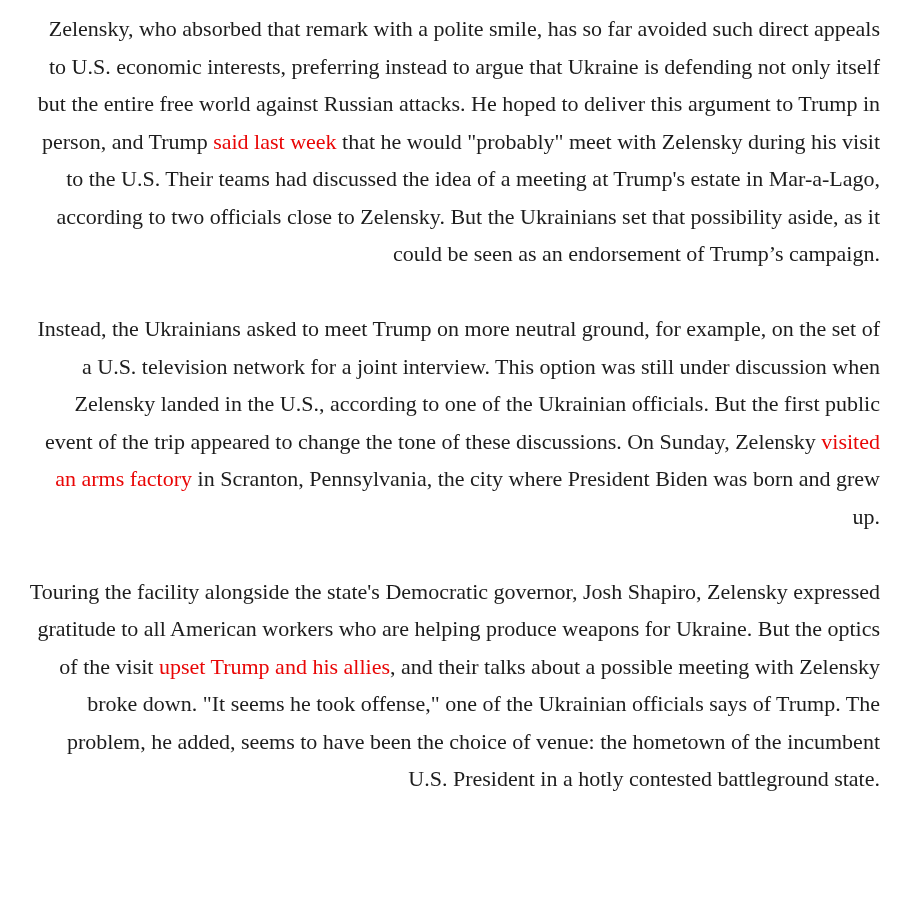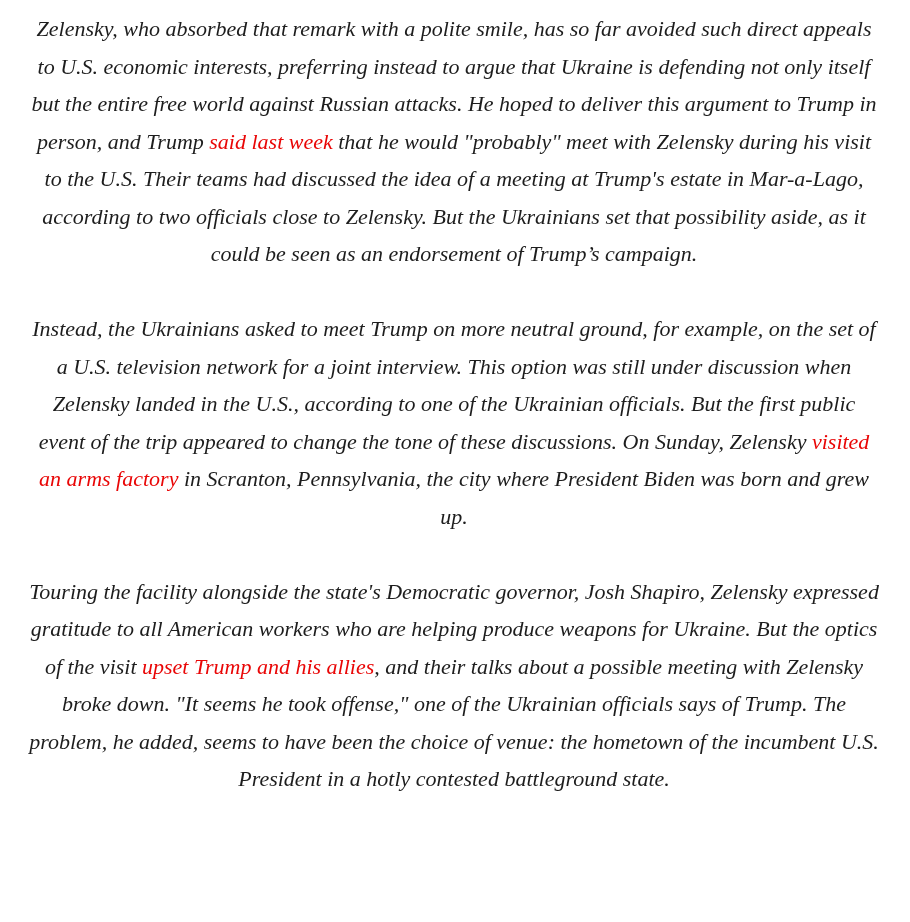--- a/index.html
+++ b/index.html
@@ -18,22 +18,21 @@
     min-height: 922px;
     padding: 10px 30px 20px 28px;
     font-family: "Liberation Serif", "DejaVu Serif", serif;
     font-size: 22px;
     line-height: 37.5px;
     color: var(--text);
     -webkit-font-smoothing: antialiased;
   }
   .article-paragraph {
     margin: 0 0 37.5px 0;
-    text-align: center;
-    font-style: italic;
+    text-align: right;
   }
   .article-paragraph:last-child {
     margin-bottom: 4px;
   }
   .inline-link {
     color: var(--link);
     text-decoration: none;
     cursor: pointer;
   }
 </style>

